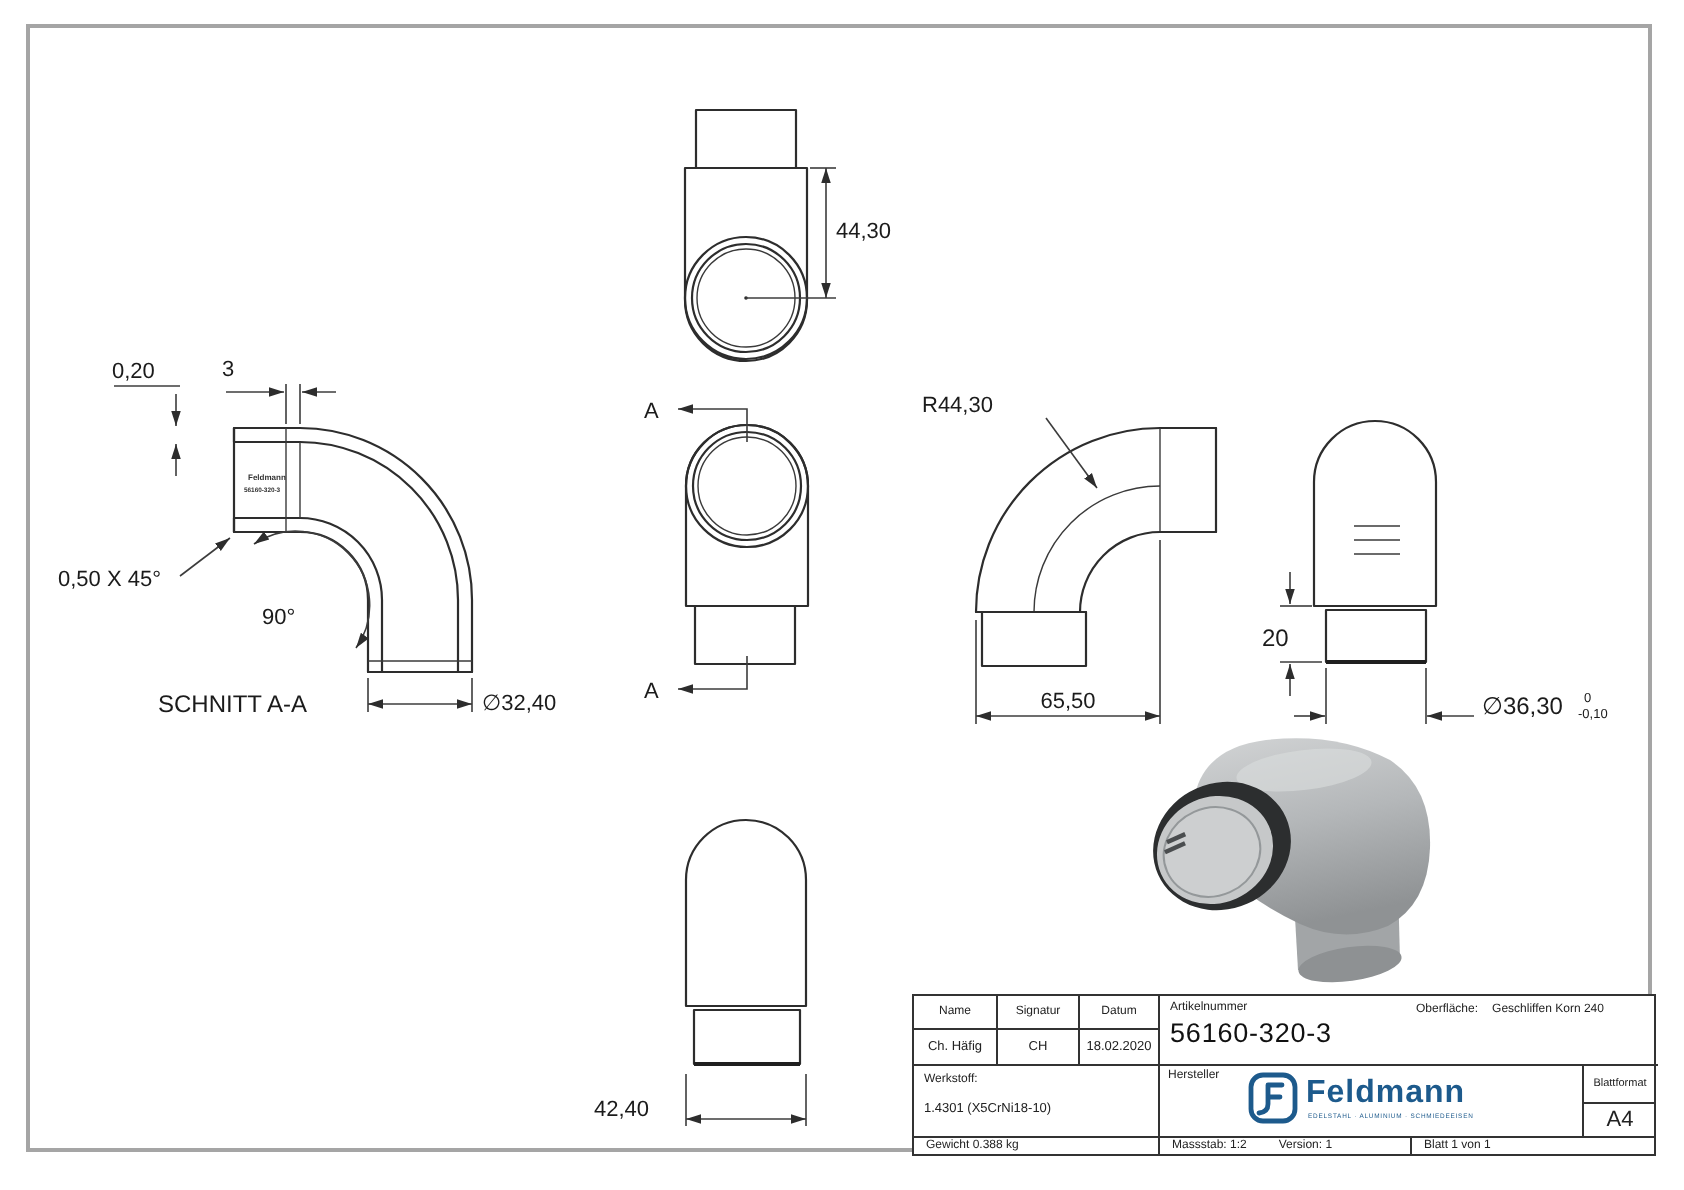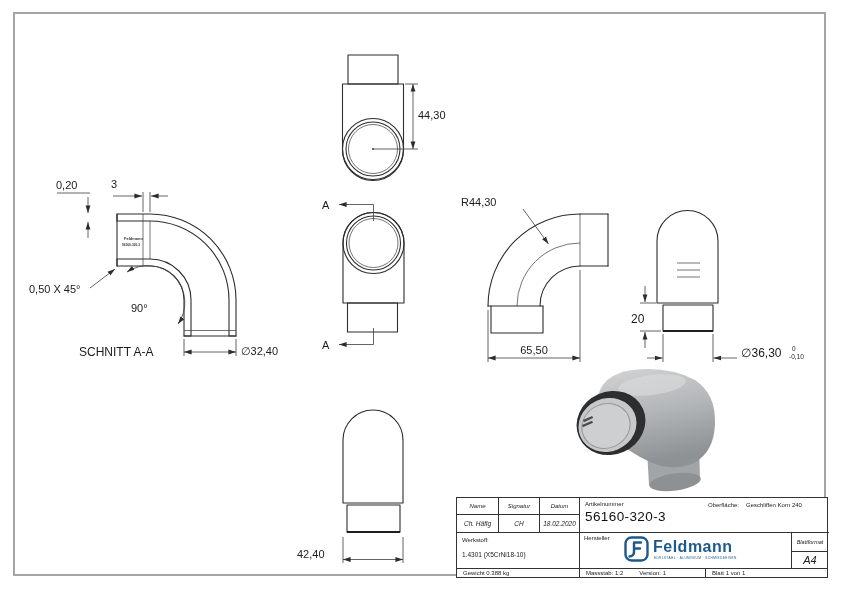--- a/index.html
+++ b/index.html
@@ -15,21 +15,21 @@
   text{font-family:"Liberation Sans",sans-serif;fill:#1b1b1b;}
   .t11{font-size:11px;} .t12{font-size:12px;} .t65{font-size:6.5px;}
   .stamp{font-size:4px;font-weight:bold;fill:#333;}
   .stamp2{font-size:3.2px;font-weight:bold;fill:#333;}
   
   #tblock{position:absolute;left:456px;top:497px;width:372px;height:81px;
           border:1px solid #333;box-sizing:border-box;background:#fff;}
   .tb-cell{position:absolute;box-sizing:border-box;color:#222;}
   .bR{border-right:1px solid #333;} .bB{border-bottom:1px solid #333;}
   .lab{font-size:6px;} .val{font-size:6.5px;}
-  .cen{display:flex;align-items:center;justify-content:center;text-align:left;font-style:italic;}
+  .cen{display:flex;align-items:center;justify-content:center;text-align:left;}
   .artval{position:absolute;left:5px;top:11px;font-size:13.5px;letter-spacing:.4px;color:#111;}
   .artlab{position:absolute;left:5px;top:3px;font-size:6px;}
   .oberf{position:absolute;left:128px;top:4px;font-size:6px;display:flex;gap:7px;white-space:nowrap;}
   .wklab{position:absolute;left:5px;top:4px;font-size:6px;}
   .wkval{position:absolute;left:5px;top:18px;font-size:6.5px;}
   .herstlab{position:absolute;left:4px;top:2px;font-size:6px;}
   .logo{position:absolute;left:44px;top:3px;width:160px;height:30px;}
   .logoword{position:absolute;left:29px;top:2px;font-size:16px;font-weight:bold;
             color:#1d5a8c;letter-spacing:.5px;}
   .logotag{position:absolute;left:30px;top:20px;font-size:3.2px;letter-spacing:.4px;

